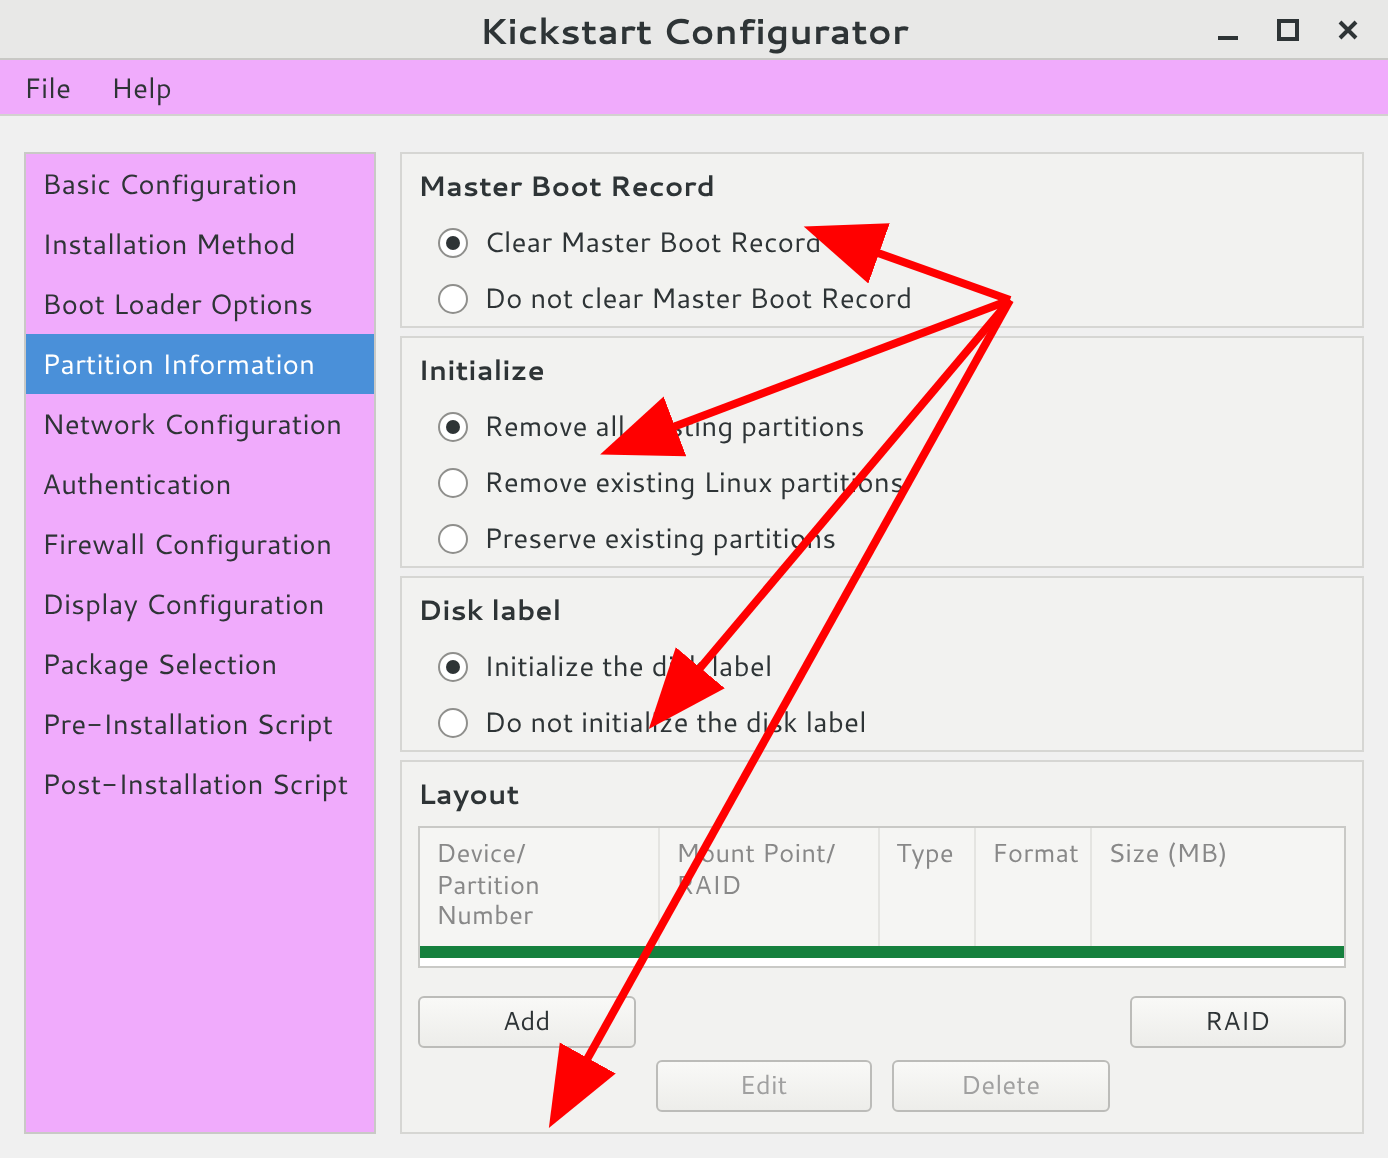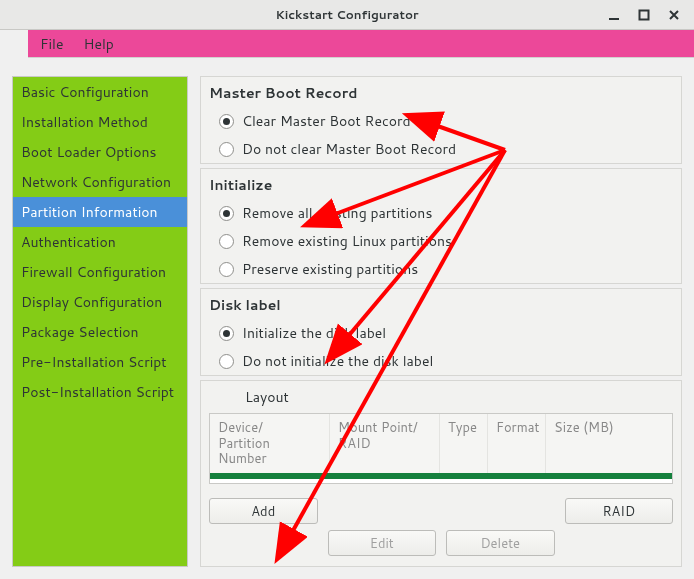--- a/index.html
+++ b/index.html
@@ -20,55 +20,54 @@
     border-bottom: 1px solid #c8c8c5;
     display: flex;
     align-items: center;
     position: relative;
   }
   .titlebar-title {
     position: absolute;
     left: 0; right: 0;
     text-align: center;
     font-weight: bold;
-    font-size: 12px;
+    font-size: 18px;
   }
   .win-controls {
     margin-left: auto;
     display: flex;
     gap: 14px;
     padding-right: 12px;
   }
   .win-btn {
     width: 16px; height: 16px;
     display: flex; align-items:center; justify-content:center;
   }
   .menubar {
     height: 28px;
-    background: #ec4899;
+    background: #f0abfc;
     border-bottom: 1px solid #d2d2cf;
     display: flex;
     align-items: center;
     padding: 0 4px;
     gap: 4px;
-    margin-left: 28px;
   }
   .menu-item {
     padding: 3px 8px;
     font-size: 14px;
   }
   .content {
     display: flex;
     height: calc(579px - 30px - 28px);
     padding: 18px 12px 12px 12px;
     gap: 12px;
   }
   .sidebar {
     width: 176px;
-    background: #84cc16;
+    background: #f0abfc;
     border: 1px solid #c9c9c6;
     overflow: hidden;
   }
   .side-item {
     padding: 5px 8px;
     font-size: 14px;
     white-space: nowrap;
     cursor: default;
   }
   .side-item.selected {
@@ -115,23 +114,22 @@
     background: #2e3436;
   }
   .layout-box {
     flex: 1;
     display: flex;
     flex-direction: column;
     border: 1px solid #d6d6d3;
     background: #f2f2f0;
   }
   .layout-title {
-    font-weight: normal;
+    font-weight: bold;
     padding: 6px 8px 6px 8px;
-    margin-left: 36px;
   }
   .table-wrap {
     margin: 0 8px 8px 8px;
     border: 1px solid #c9c9c6;
     background: #fff;
     flex: 1;
     display: flex;
     flex-direction: column;
   }
   .thead {
@@ -204,22 +202,22 @@
 <div class="menubar">
   <div class="menu-item">File</div>
   <div class="menu-item">Help</div>
 </div>
 
 <div class="content">
   <div class="sidebar" id="sidebar">
       <div class="side-item">Basic Configuration</div>
       <div class="side-item">Installation Method</div>
       <div class="side-item">Boot Loader Options</div>
+      <div class="side-item selected">Partition Information</div>
       <div class="side-item">Network Configuration</div>
-      <div class="side-item selected">Partition Information</div>
       <div class="side-item">Authentication</div>
       <div class="side-item">Firewall Configuration</div>
       <div class="side-item">Display Configuration</div>
       <div class="side-item">Package Selection</div>
       <div class="side-item">Pre-Installation Script</div>
       <div class="side-item">Post-Installation Script</div>
     </div>
 
   <div class="main">
 

